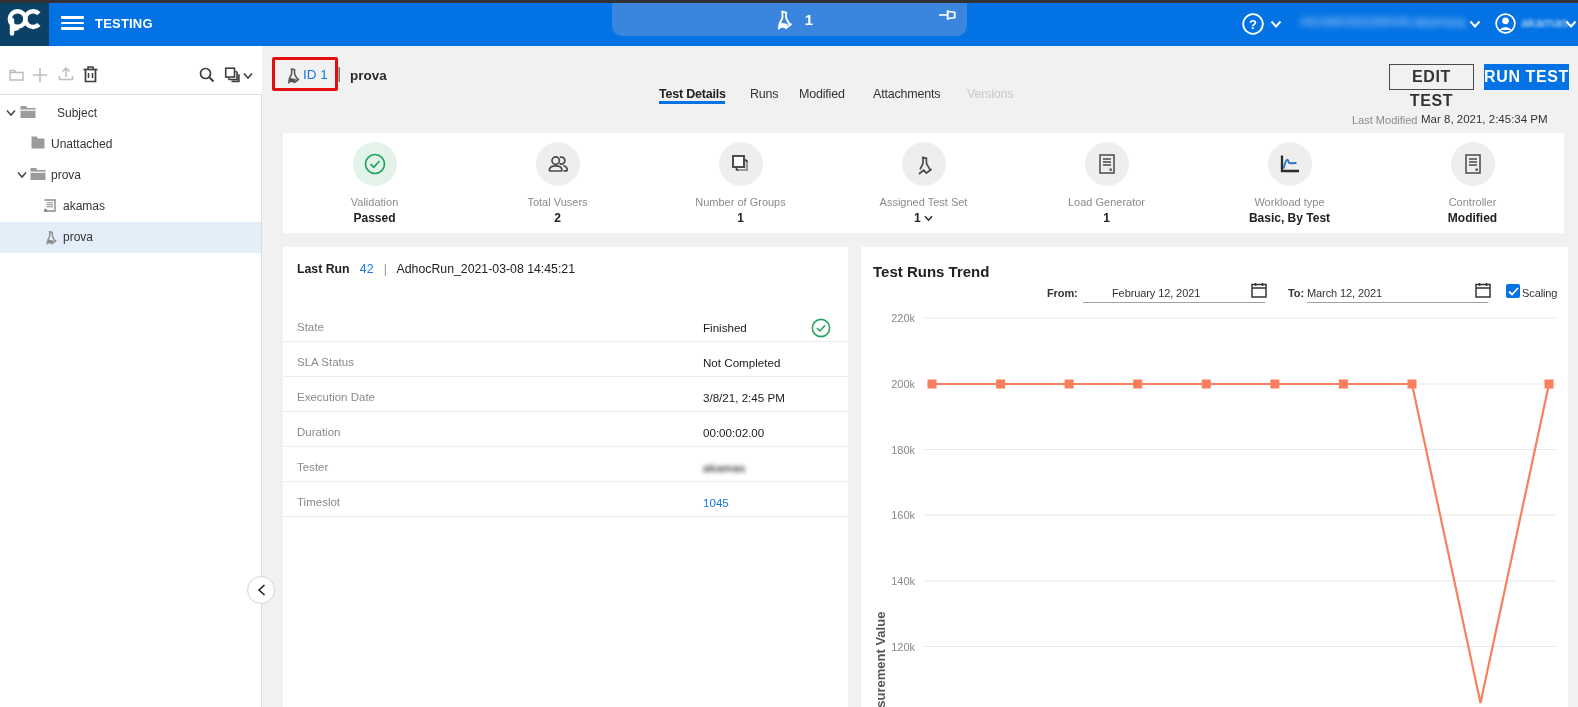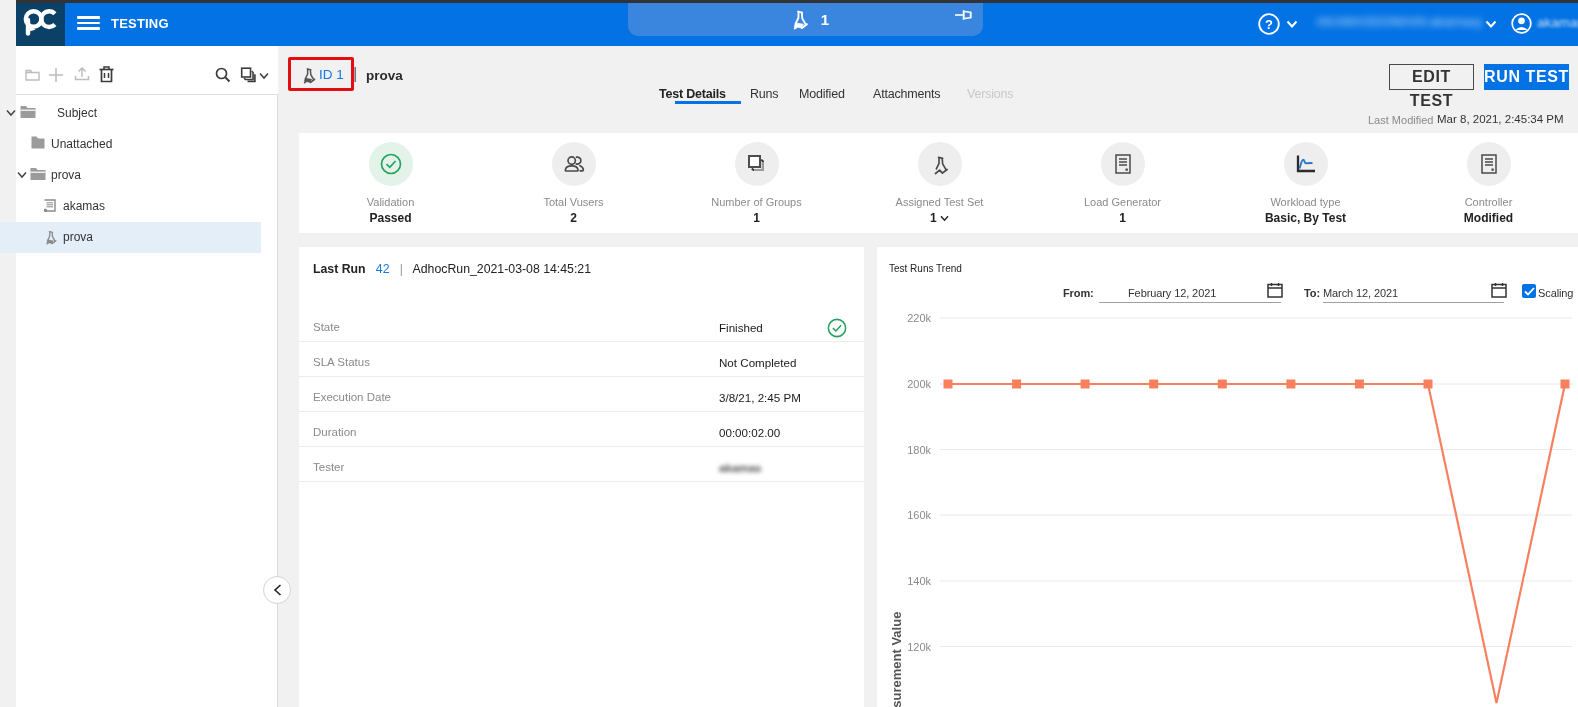--- a/index.html
+++ b/index.html
@@ -1,18 +1,18 @@
 <!DOCTYPE html>
 <html><head>
 <meta charset="utf-8">
 <style>
   * { margin:0; padding:0; box-sizing:border-box; }
   html,body { width:1578px; height:707px; overflow:hidden; }
   body { font-family:"Liberation Sans", sans-serif; background:#f1f1f2; position:relative; }
-  .abs { position:absolute;margin-left:16px; }
+  .abs { position:absolute; }
   svg { display:block; }
 
   
   #topbar { left:0; top:0; width:1578px; height:46px; background:#0272e5; }
   #topstrip { left:0; top:0; width:1578px; height:2.5px; background:#333336; z-index:50; }
   #pclogo { left:0; top:0; width:49px; height:46px; background:#0b4166; }
   #hamb { left:61px; top:16px; width:23px; height:14px; }
   #hamb div { height:2.8px; background:#fff; margin-bottom:2.8px; border-radius:1px; }
   #appname { left:95px; top:16px; color:#fff; font-size:13px; font-weight:bold; letter-spacing:0.2px; }
 
@@ -62,21 +62,21 @@
 
   
   #lastrun { left:283px; top:247px; width:565px; height:460px; background:#fff; }
   #lr-head { position:absolute; left:14px; top:15px; font-size:12.3px; color:#222; }
   .lr-row { position:absolute; left:0; width:565px; height:35px; border-bottom:1px solid #ececec; }
   .lr-label { position:absolute; left:14px; top:14px; font-size:11.5px; color:#8a8a8a; }
   .lr-value { position:absolute; left:420px; top:14px; font-size:11.6px; color:#1a1a1a; }
 
   
   #trend { left:861px; top:247px; width:707px; height:460px; background:#fff; overflow:hidden; }
-  #tr-title { position:absolute; left:12px; top:16px; font-size:10px; font-weight:normal; color:#222; }
+  #tr-title { position:absolute; left:12px; top:16px; font-size:15px; font-weight:bold; color:#222; }
   .ft { position:absolute; top:40px; font-size:11px; letter-spacing:-0.1px; color:#333; }
   .dateline { position:absolute; top:55px; height:1px; background:#a0a0a0; }
   #scalingbox { position:absolute; left:645px; top:37px; width:14px; height:14px; background:#0272e5; border-radius:2px; }
   #scalingbox svg { position:absolute; left:1.5px; top:2.5px; }
   #ylab { position:absolute; left:12px; top:486px; font-size:13px; font-weight:bold; color:#555; transform:rotate(-90deg); transform-origin:0 0; white-space:nowrap; }
 </style>
 </head>
 <body>
 <div class="abs" id="topbar"></div>
 <div class="abs" id="topstrip"></div>
@@ -388,20 +388,24 @@
       <span class="lr-value">3/8/21, 2:45 PM</span>
     </div>
   <div class="lr-row" style="top:165px;">
       <span class="lr-label">Duration</span>
       <span class="lr-value">00:00:02.00</span>
     </div>
   <div class="lr-row" style="top:200px;">
       <span class="lr-label">Tester</span>
       <span class="lr-value" style="color:#4f4f4f; font-weight:bold; filter:blur(2.2px);">akamas</span>
     </div>
+  <div class="lr-row" style="top:235px;">
+      <span class="lr-label">Timeslot</span>
+      <span class="lr-value" style="color:#1778e2;">1045</span>
+    </div>
 </div>
 
 <div class="abs" id="trend">
   <div id="tr-title">Test Runs Trend</div>
   <div class="ft" style="left:186px; font-weight:bold;">From:</div>
   <div class="ft" style="left:223px;padding-left:28px;">February 12, 2021</div>
   <div class="dateline" style="left:222px; width:182px;"></div>
   <div class="ft" style="left:390px; top:35px;">
     <svg width="16" height="16" viewBox="0 0 16 16">
         <rect x="1" y="2.5" width="14" height="12.5" fill="none" stroke="#333" stroke-width="1.5"></rect>

